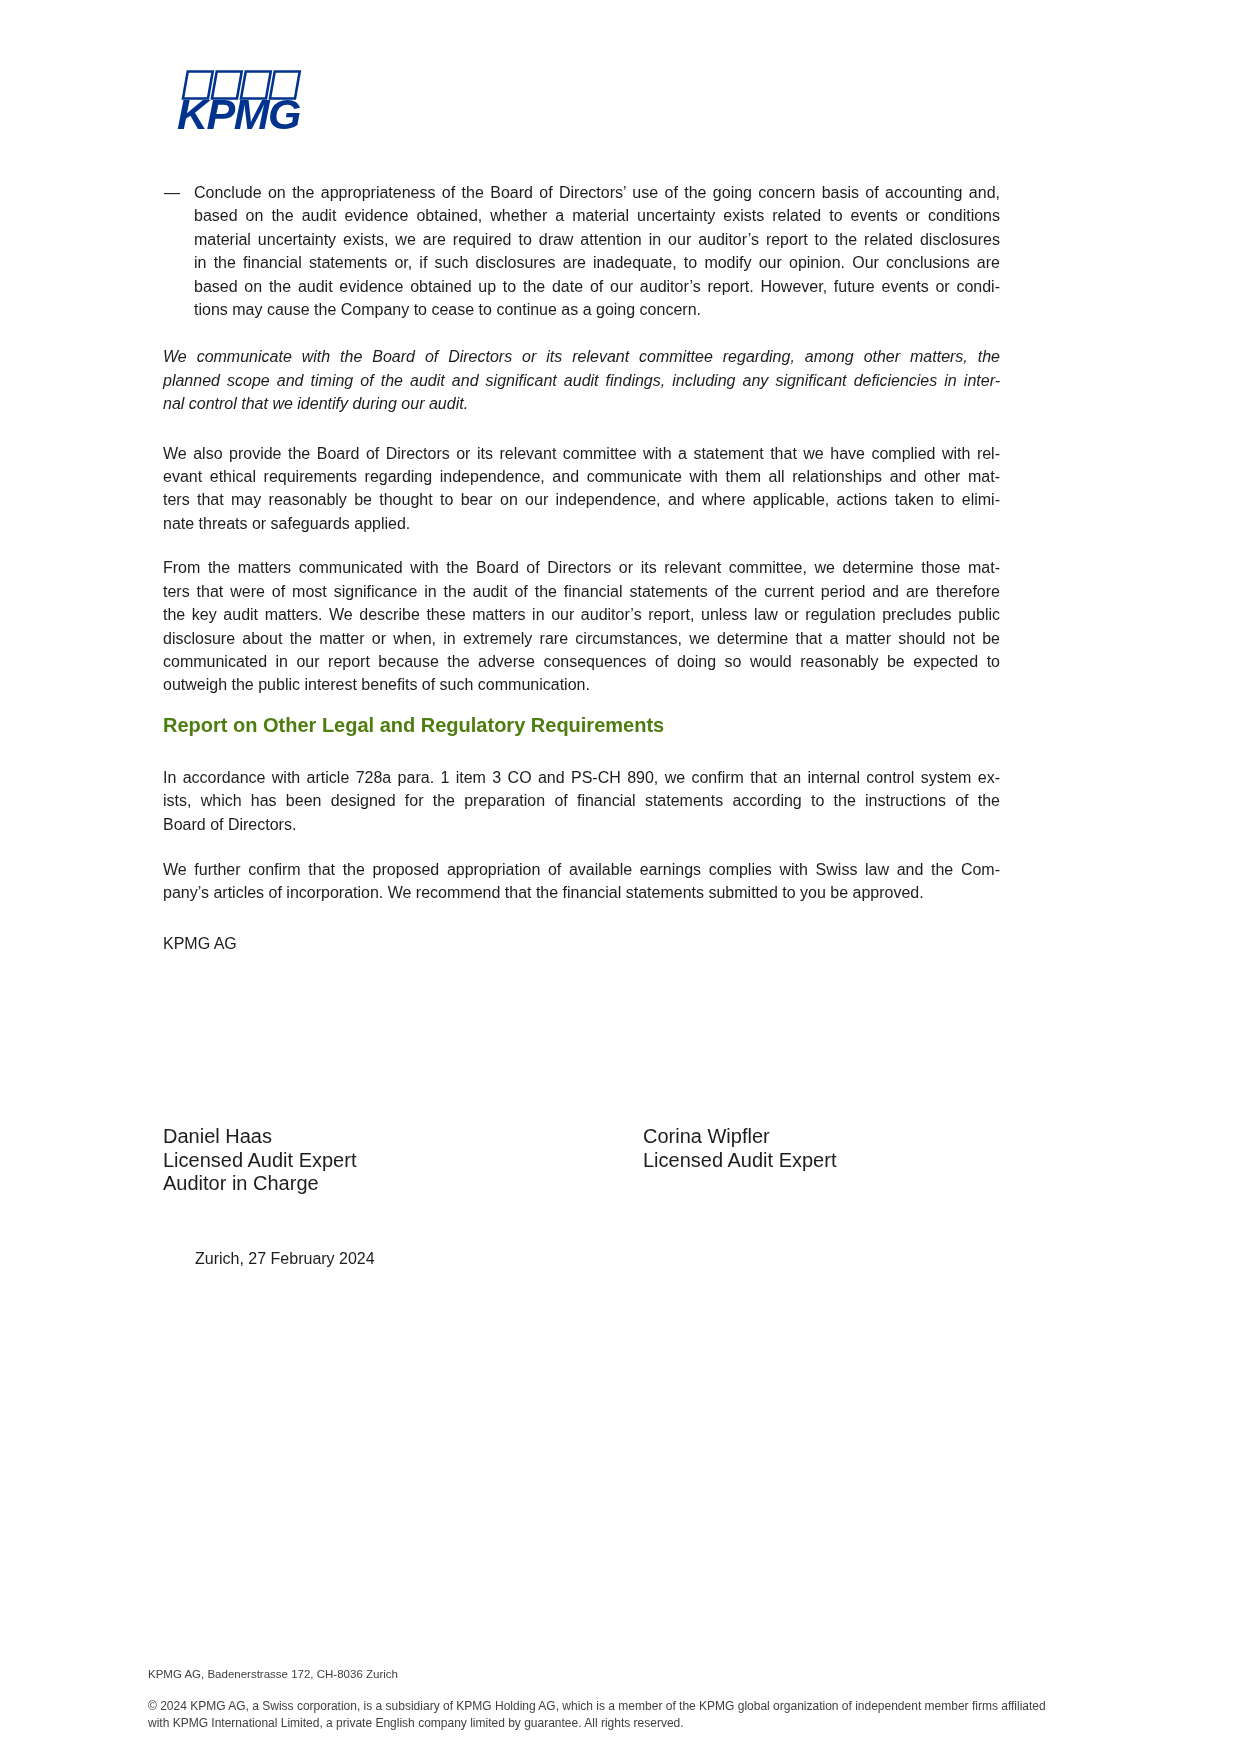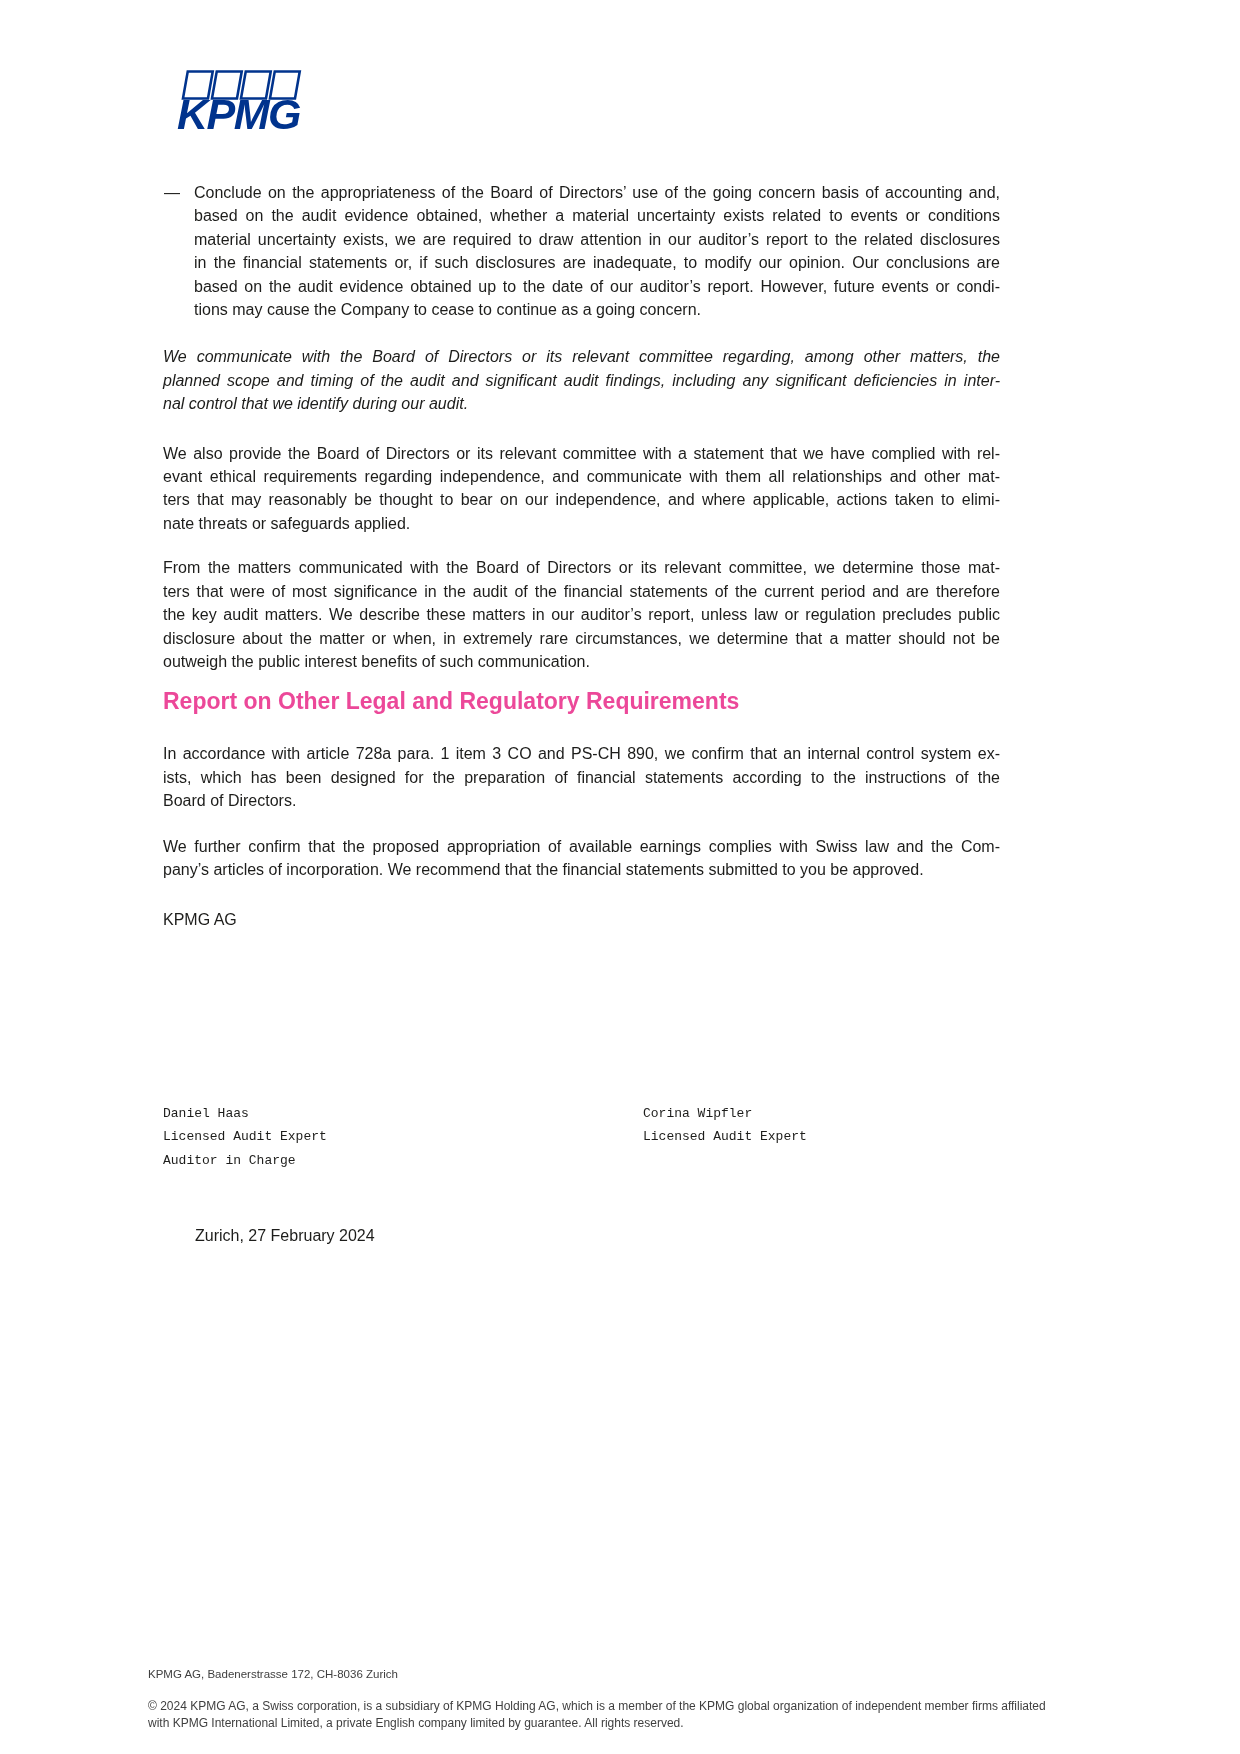--- a/index.html
+++ b/index.html
@@ -50,36 +50,36 @@
     left: 1px;
     top: 0;
     font-size: 16px;
     line-height: 23.4px;
   }
   .para-communicate { margin-top: 24px; font-style: italic; }
   .para-provide     { margin-top: 26px; }
   .para-matters     { margin-top: 21px; }
   .section-heading {
     margin-top: 16px;
-    font-size: 23px;
+    font-size: 20px;
     line-height: 25px;
     font-weight: bold;
-    color: #ec4899;
+    color: #4d7c0f;
   }
   .para-accordance  { margin-top: 28px; }
   .para-confirm     { margin-top: 22px; }
   .firm-name        { margin-top: 27px; }
   .signature-block {
     position: relative;
     margin-top: 170px;
     height: 71px;
   }
   .sig-col { position: absolute; top: 0; left: 0; }
   .sig-col.col2 { left: 480px; }
-  .sig-line { font-size: 13px; line-height: 23.4px; font-family: Liberation Mono, monospace; }
+  .sig-line { font-size: 20px; line-height: 23.4px; }
   .dateline { margin-top: 51px; margin-left: 32px; }
   .footer {
     position: absolute;
     left: 148px;
     top: 1597px;
     width: 980px;
     color: #3f3f3f;
   }
   .footer-address {
     font-size: 11.5px;
@@ -134,20 +134,21 @@
         <div class="jline">evant ethical requirements regarding independence, and communicate with them all relationships and other mat-</div>
         <div class="jline">ters that may reasonably be thought to bear on our independence, and where applicable, actions taken to elimi-</div>
         <div class="jline last">nate threats or safeguards applied.</div>
       </div>
 
     <div class="body-text para-matters">
         <div class="jline">From the matters communicated with the Board of Directors or its relevant committee, we determine those mat-</div>
         <div class="jline">ters that were of most significance in the audit of the financial statements of the current period and are therefore</div>
         <div class="jline">the key audit matters. We describe these matters in our auditor’s report, unless law or regulation precludes public</div>
         <div class="jline">disclosure about the matter or when, in extremely rare circumstances, we determine that a matter should not be</div>
+        <div class="jline">communicated in our report because the adverse consequences of doing so would reasonably be expected to</div>
         <div class="jline last">outweigh the public interest benefits of such communication.</div>
       </div>
 
     <h2 class="section-heading">Report on Other Legal and Regulatory Requirements</h2>
 
     <div class="body-text para-accordance">
         <div class="jline">In accordance with article 728a para. 1 item 3 CO and PS-CH 890, we confirm that an internal control system ex-</div>
         <div class="jline">ists, which has been designed for the preparation of financial statements according to the instructions of the</div>
         <div class="jline last">Board of Directors.</div>
       </div>

